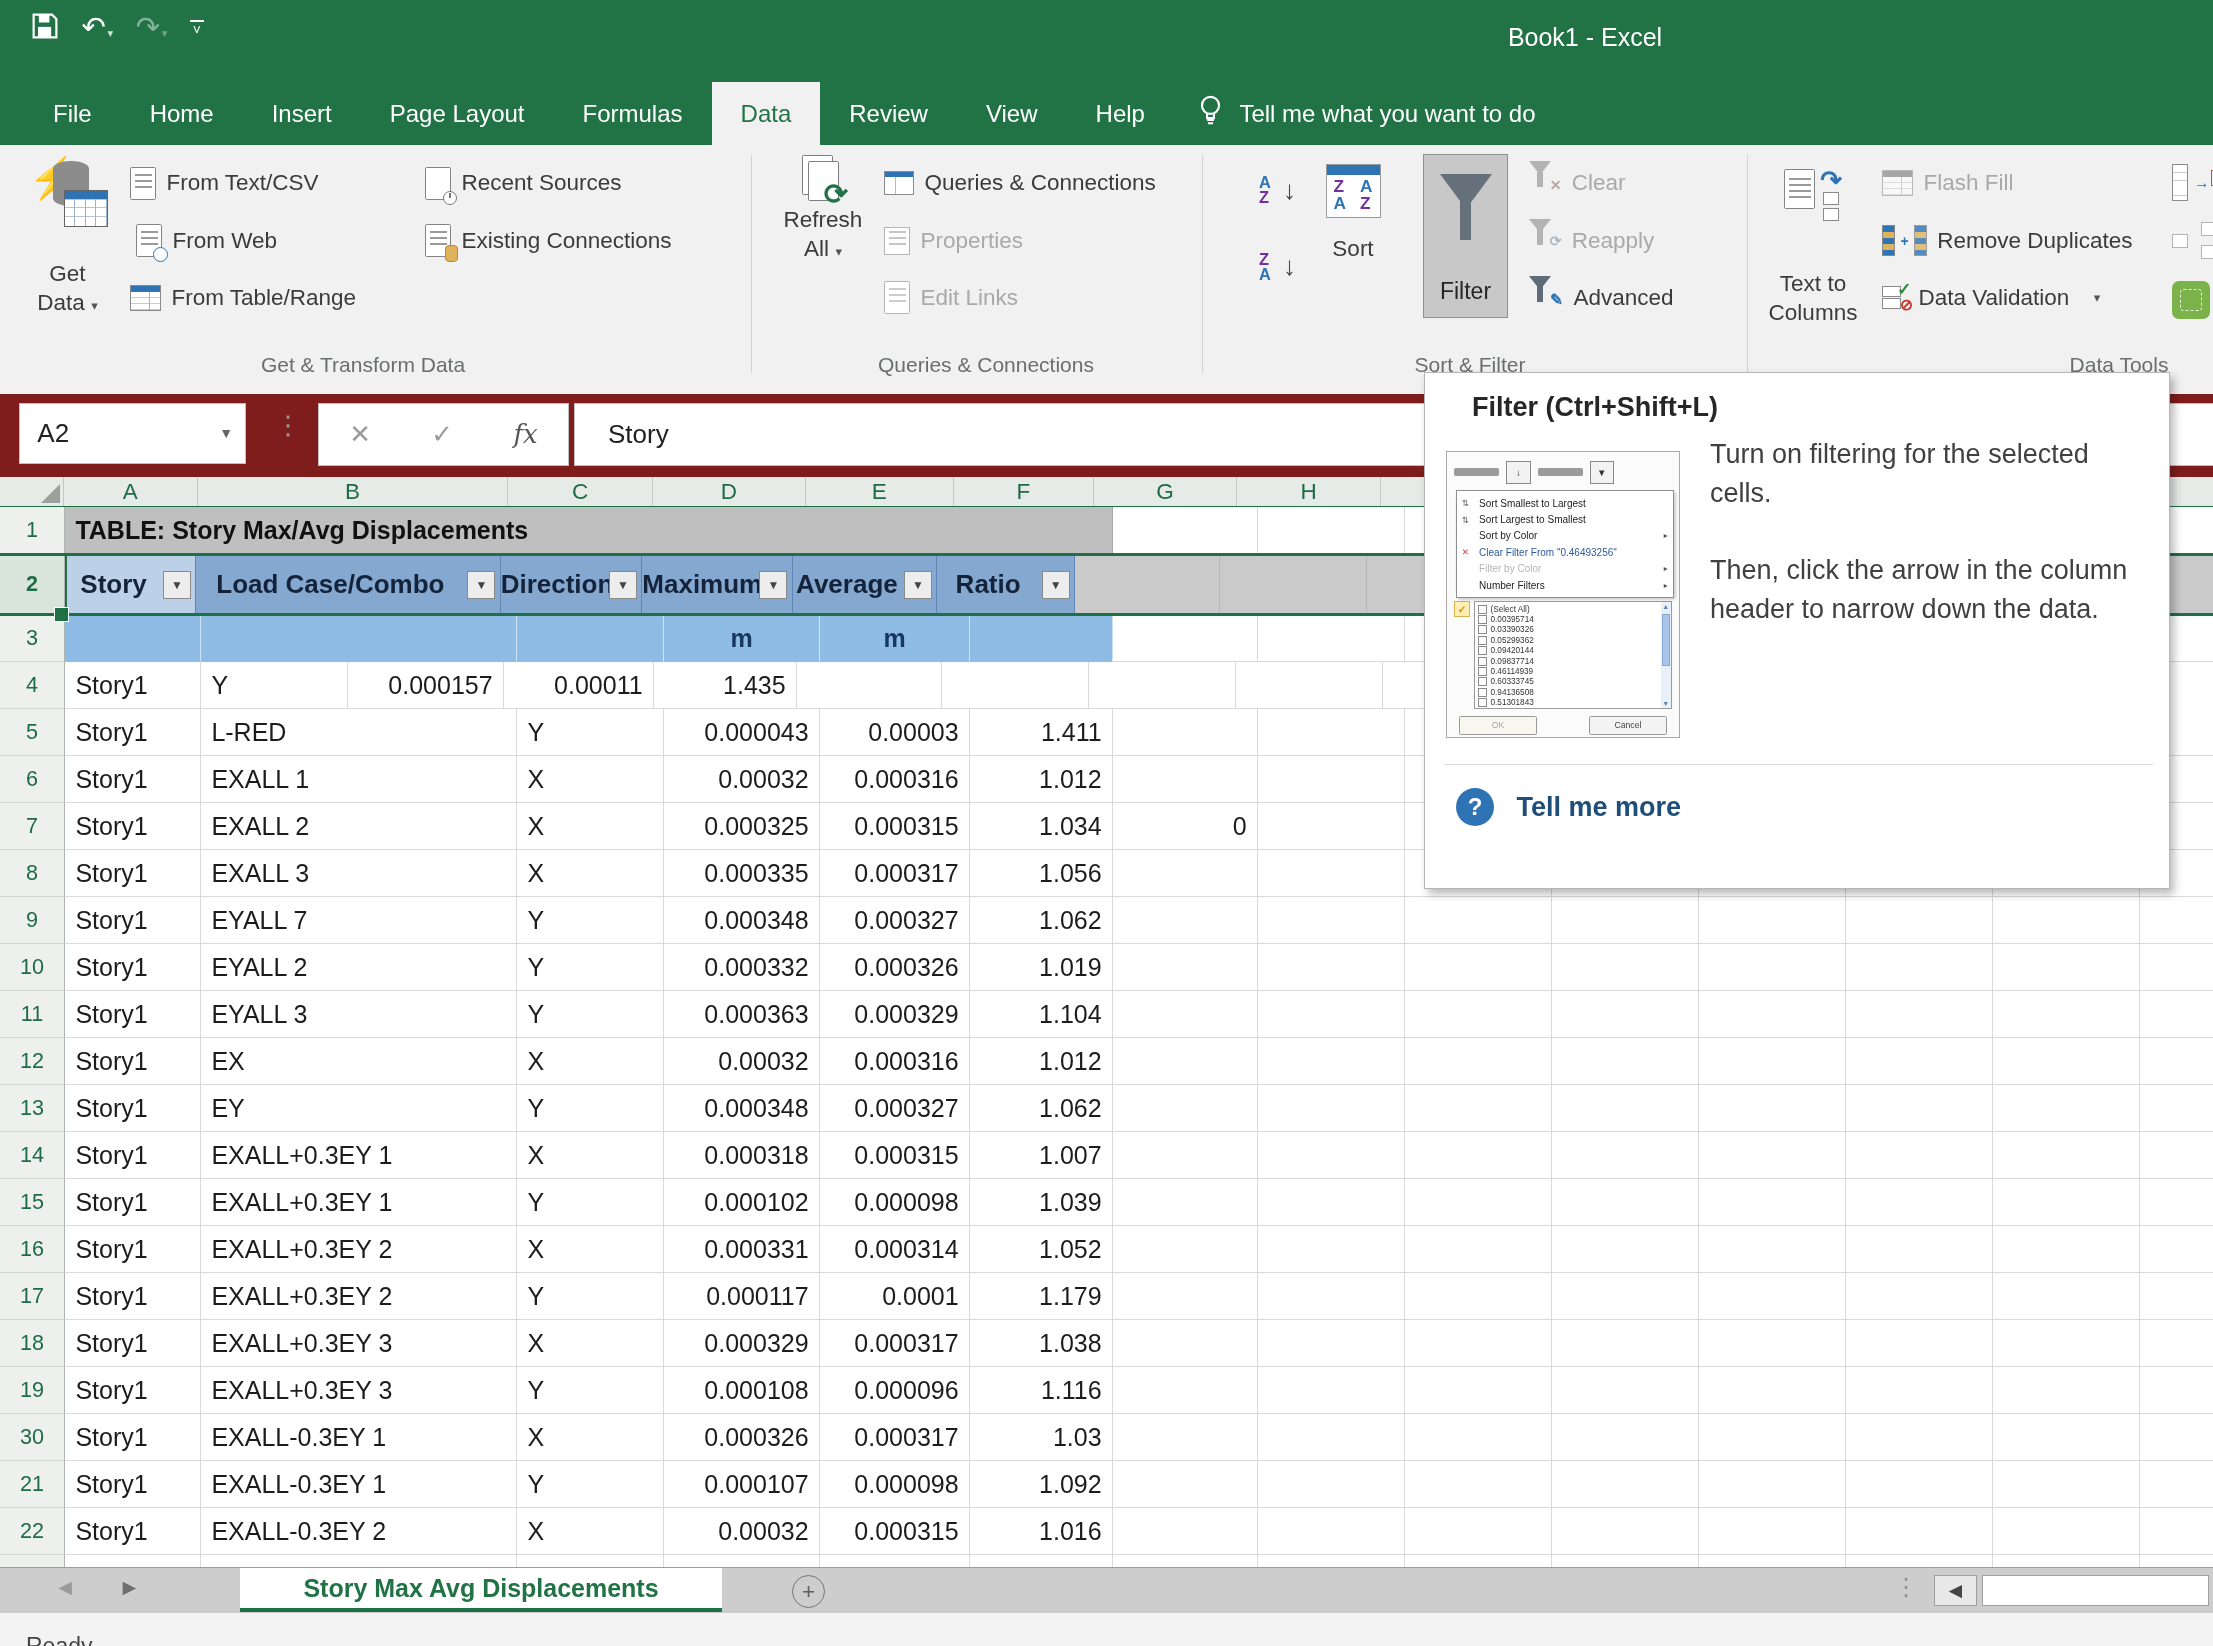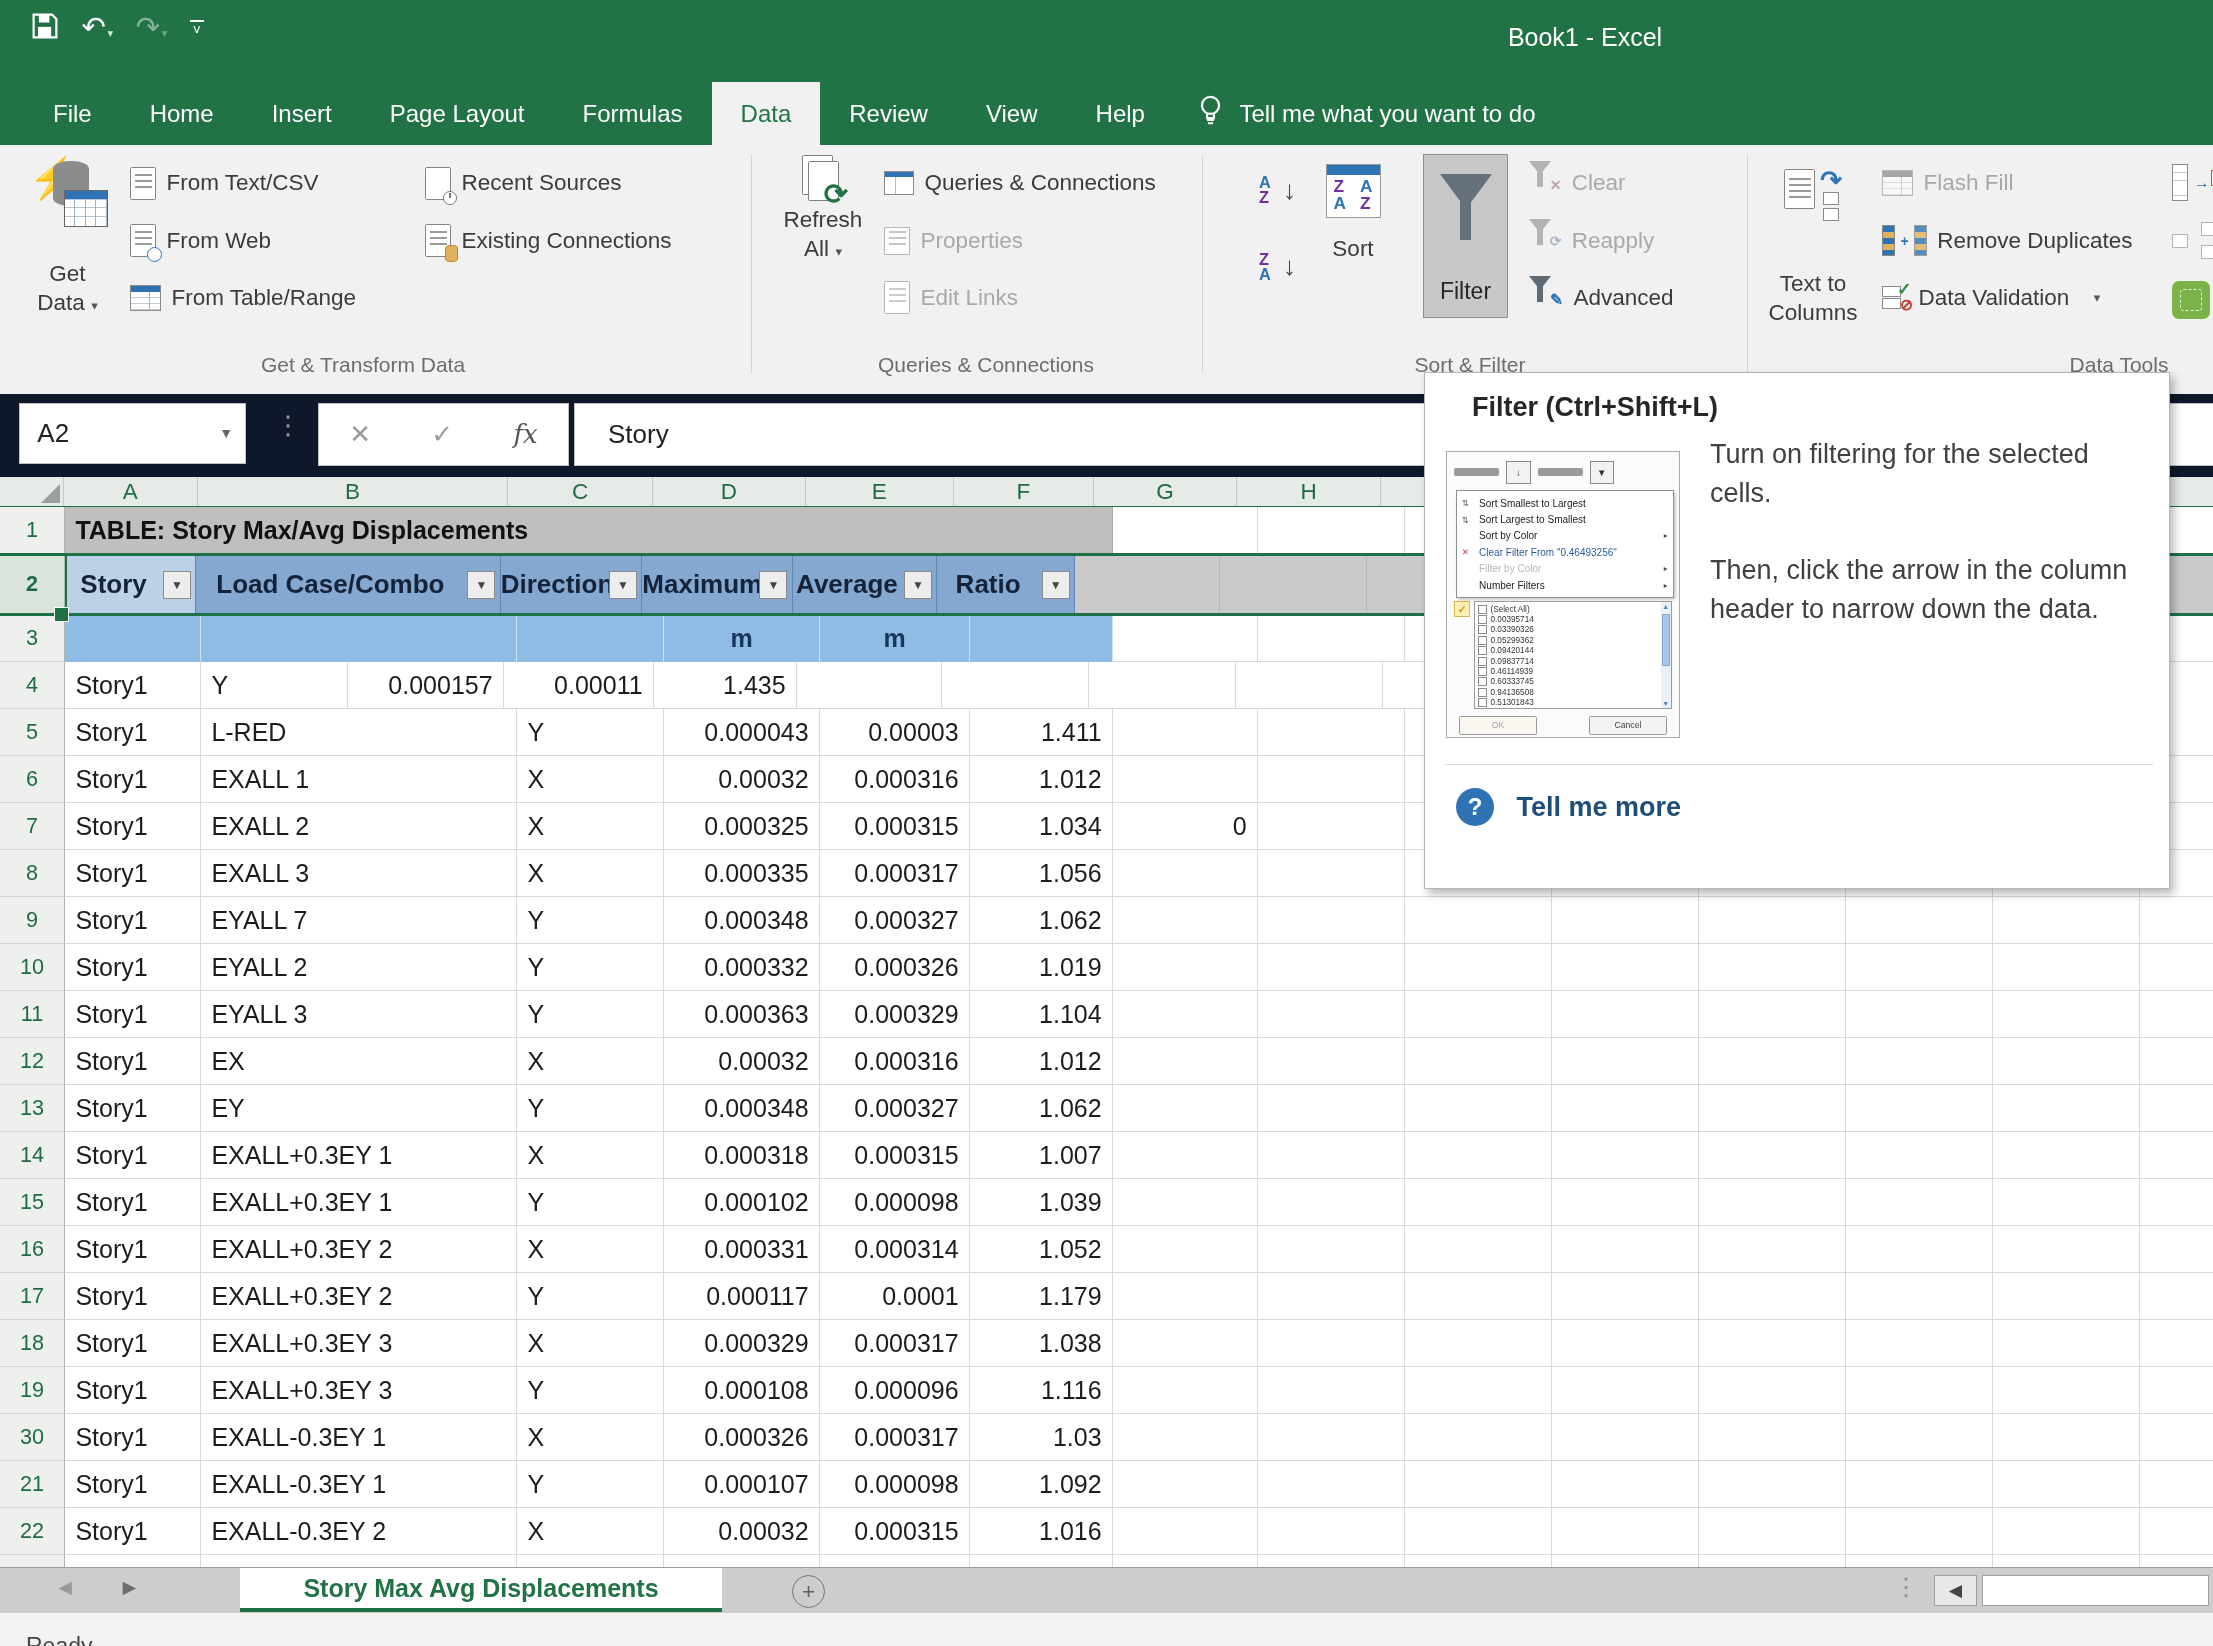--- a/index.html
+++ b/index.html
@@ -91,21 +91,21 @@
   .clipicons{position:absolute;left:2172px;display:flex;flex-direction:column;gap:21px;}
   .i-consol{width:14px;height:35px;border:0.9px solid #8a8a8a;background:repeating-linear-gradient(#fff 0 7px,#c9c9c9 7px 7.8px);position:relative;}
   .i-consol .arr{position:absolute;right:-22.5px;top:8.6px;color:#2e74b5;font-weight:bold;font-size:15.6px;}
   .i-consol .box{position:absolute;right:-40px;top:5.2px;width:14px;height:14px;border:1.7px solid #c0504d;}
   .i-rel{position:relative;width:48px;height:38px;}
   .i-rel span{position:absolute;width:14px;height:12px;border:1.7px solid #b3b3b3;background:#fff;}
   .i-cube{width:38px;height:38px;background:#7cb24a;border-radius:7px;position:relative;}
   .i-cube:after{content:"";position:absolute;inset:7.8px;border:1.7px dashed #e8f3dd;border-radius:3.5px;}
 
   
-  .formularow{position:absolute;top:394px;left:0;width:2214px;height:83px;background:#0f172a;border-bottom:0.9px solid #cfcfcf;}
+  .formularow{position:absolute;top:394px;left:0;width:2214px;height:83px;background:#7f1d1d;border-bottom:0.9px solid #cfcfcf;}
   .namebox{position:absolute;left:19px;top:8.6px;width:227px;height:61px;background:#fff;border:0.9px solid #c0c0c0;
       display:flex;align-items:center;padding-left:17.3px;box-sizing:border-box;font-size:26px;color:#222;}
   .namebox .dd{position:absolute;right:12px;font-size:14px;color:#666;}
   .fdots{position:absolute;left:275px;top:15.6px;color:#9a9a9a;font-size:26px;letter-spacing:0;}
   .fbtns{position:absolute;left:318px;top:8.6px;width:249px;height:61px;background:#fff;border:0.9px solid #c0c0c0;
       display:flex;align-items:center;justify-content:space-around;font-size:26px;color:#9b9b9b;}
   .fbtns .fx{font-family:"DejaVu Serif",serif;font-style:italic;color:#555;}
   .fxinput{position:absolute;left:574px;top:8.6px;right:0;height:61px;background:#fff;border:0.9px solid #c0c0c0;
       display:flex;align-items:center;padding-left:33px;font-size:26px;color:#222;}
 
@@ -248,21 +248,21 @@
       </span>
     <span class="lbl">Get</span>
     <span class="lbl"><span>Data</span> <span class="ddv">▾</span></span>
   </div>
   <div class="smallbtn" style="left:130px;top:15.6px;">
     <span class="i-doc">
         <span class="lines"></span>
       </span>
     <span class="lbl">From Text/CSV</span>
   </div>
-  <div class="smallbtn" style="left:130px;top:73px;">
+  <div class="smallbtn" style="left:136px;top:73px;">
     <span class="i-doc">
         <span class="lines"></span>
         <span class="dot"></span>
       </span>
     <span class="lbl">From Web</span>
   </div>
   <div class="smallbtn" style="left:130px;top:130px;">
     <span class="i-table"></span>
     <span class="lbl">From Table/Range</span>
   </div>

